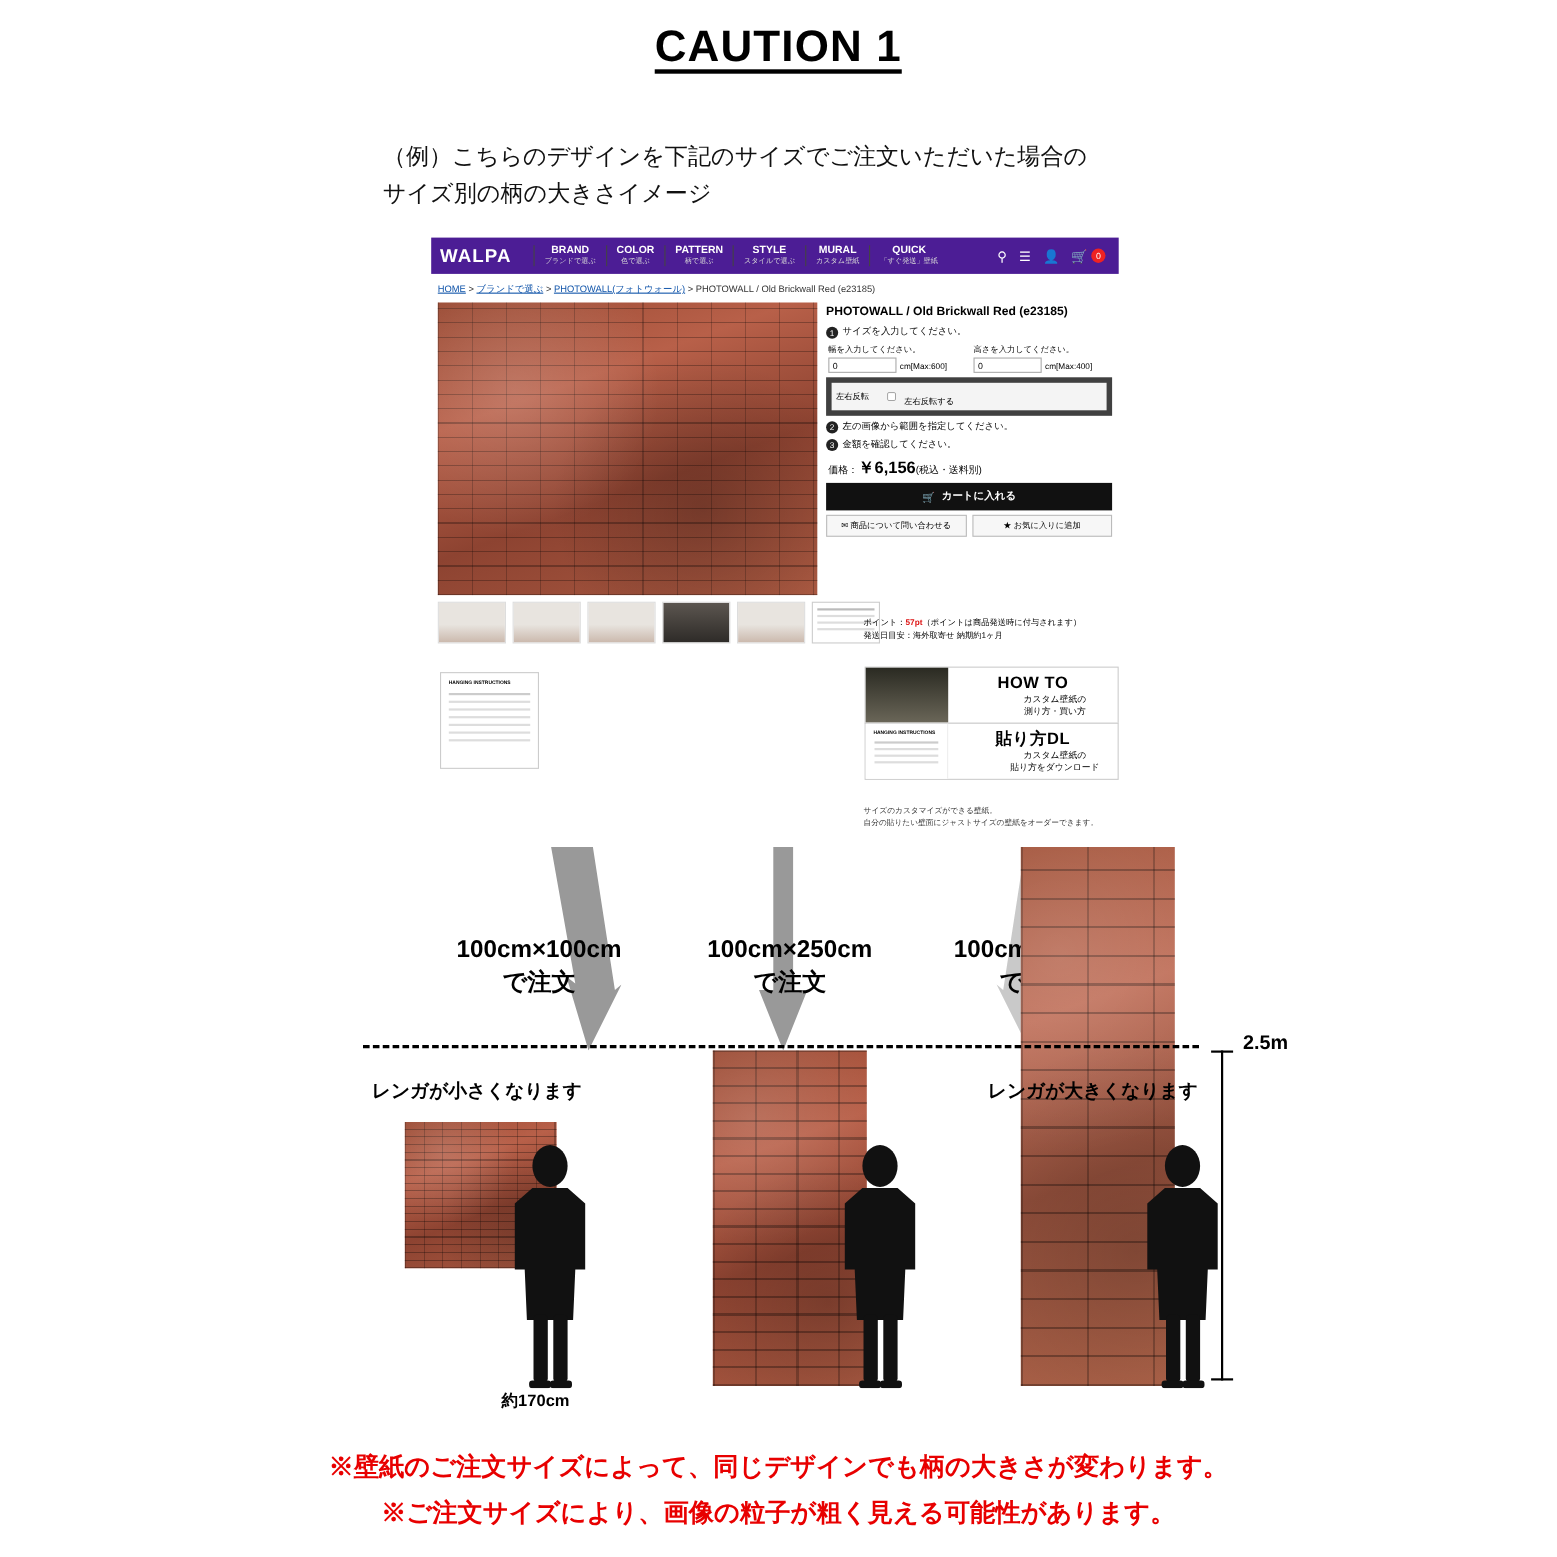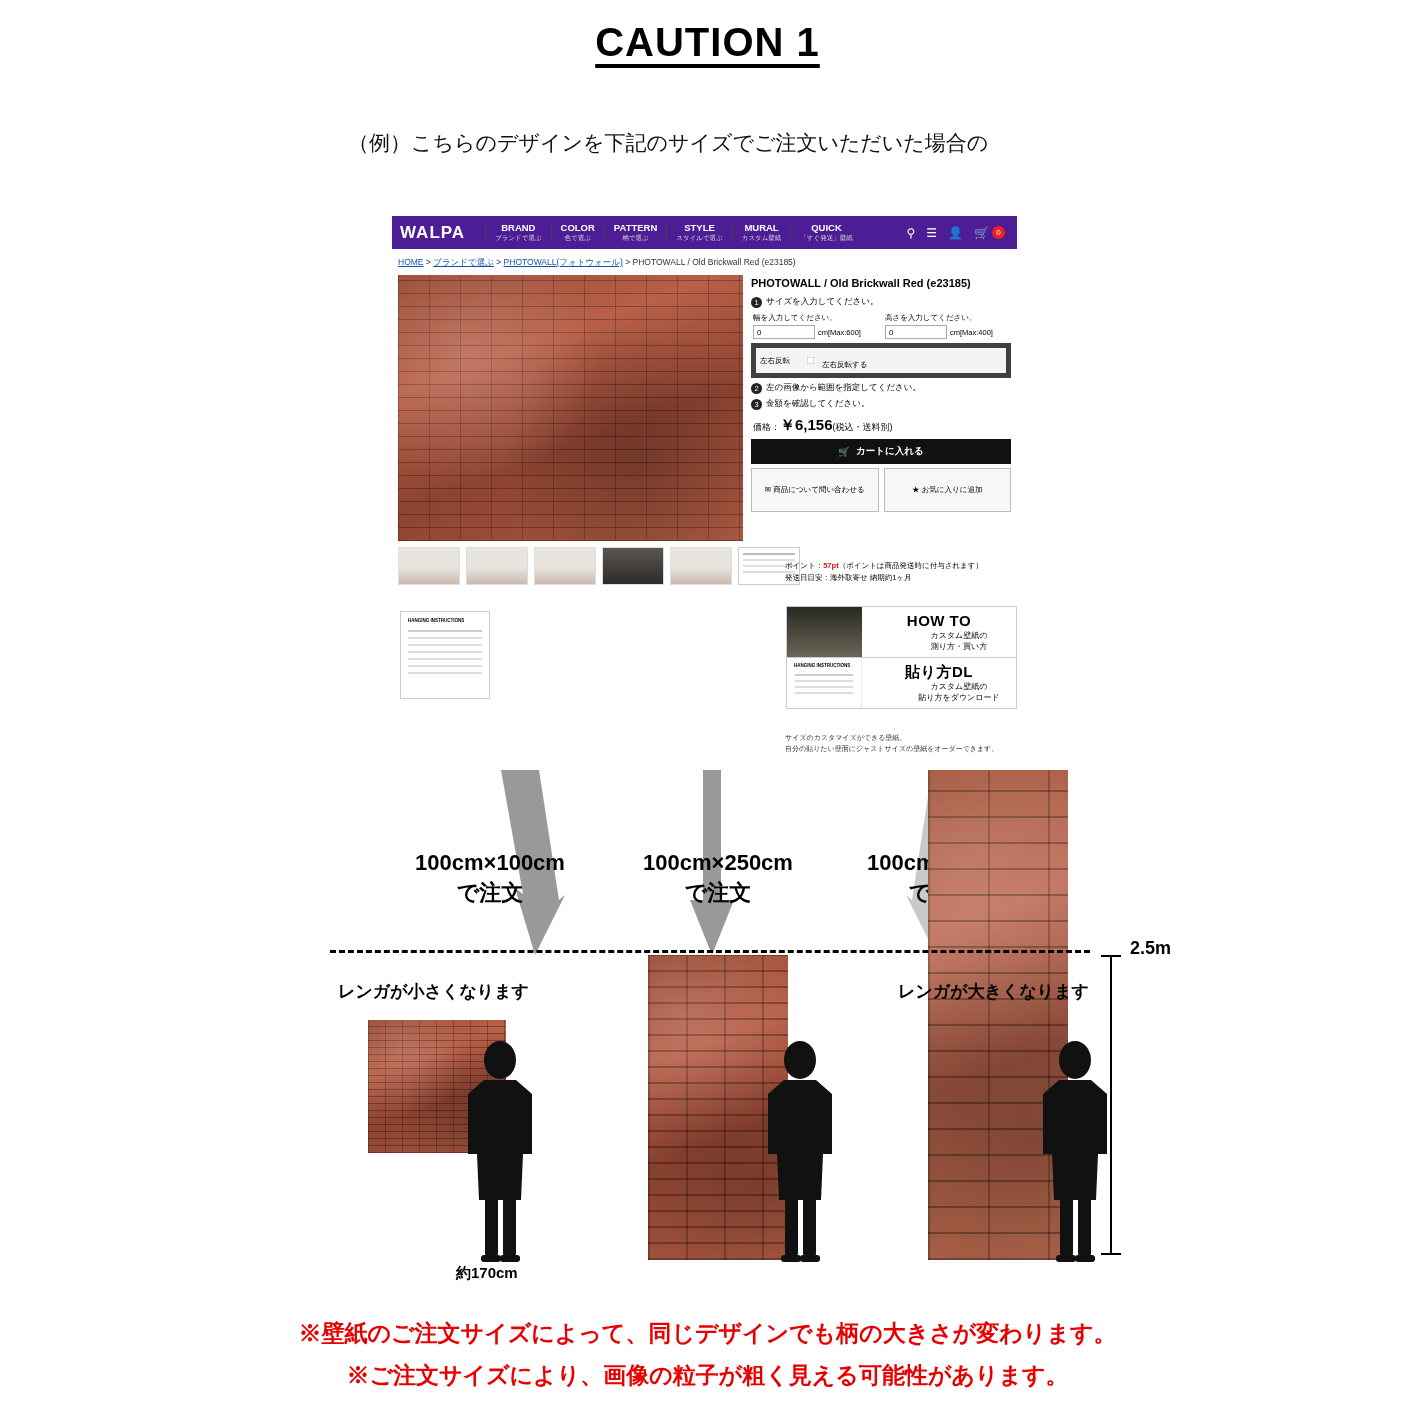--- a/index.html
+++ b/index.html
@@ -95,21 +95,21 @@
   .price { font-size:9px; margin:6px 0 4px 2px; }
   .price b { font-size:15px; }
   .cart-btn {
     background:#111; color:#fff; height:25px; display:flex;
     align-items:center; justify-content:center; gap:6px;
     font-size:9.5px; font-weight:bold; margin:4px 0;
   }
   .sub-btns { display:flex; gap:5px; margin-top:4px; }
   .sub-btn {
     flex:1; border:1px solid #bbb; background:#f7f7f7;
-    font-size:7.5px; padding:16px 2px; text-align:center;
+    font-size:7.5px; padding:4px 2px; text-align:center;
   }
   .thumbs { display:flex; gap:6px; padding:6px 6px 0 6px; }
   .thumb {
     width:62px; height:38px;
     background:linear-gradient(150deg,#c2826b,#8e4c35);
     border:1px solid #ddd; position:relative;
   }
   .thumb.room { background:linear-gradient(180deg,#e8e4df 55%,#cbb9ad); }
   .thumb.dark { background:linear-gradient(180deg,#5c5650,#2e2b28); }
   .thumb.doc { background:#fff; border:1px solid #ccc; }
@@ -212,20 +212,21 @@
     color:#e80000; font-size:23px; font-weight:bold;
   }
 </style>
 </head>
 <body>
 
 <div class="title">CAUTION 1</div>
 
 <div class="intro">
   <div>（例）こちらのデザインを下記のサイズでご注文いただいた場合の</div>
+  <div>サイズ別の柄の大きさイメージ</div>
 </div>
 
 <div class="browser">
 
   <div class="bar">
     <div class="logo">WALPA</div>
 
     <div class="navitem">
       <span class="en">BRAND</span>
       <span class="jp">ブランドで選ぶ</span>

